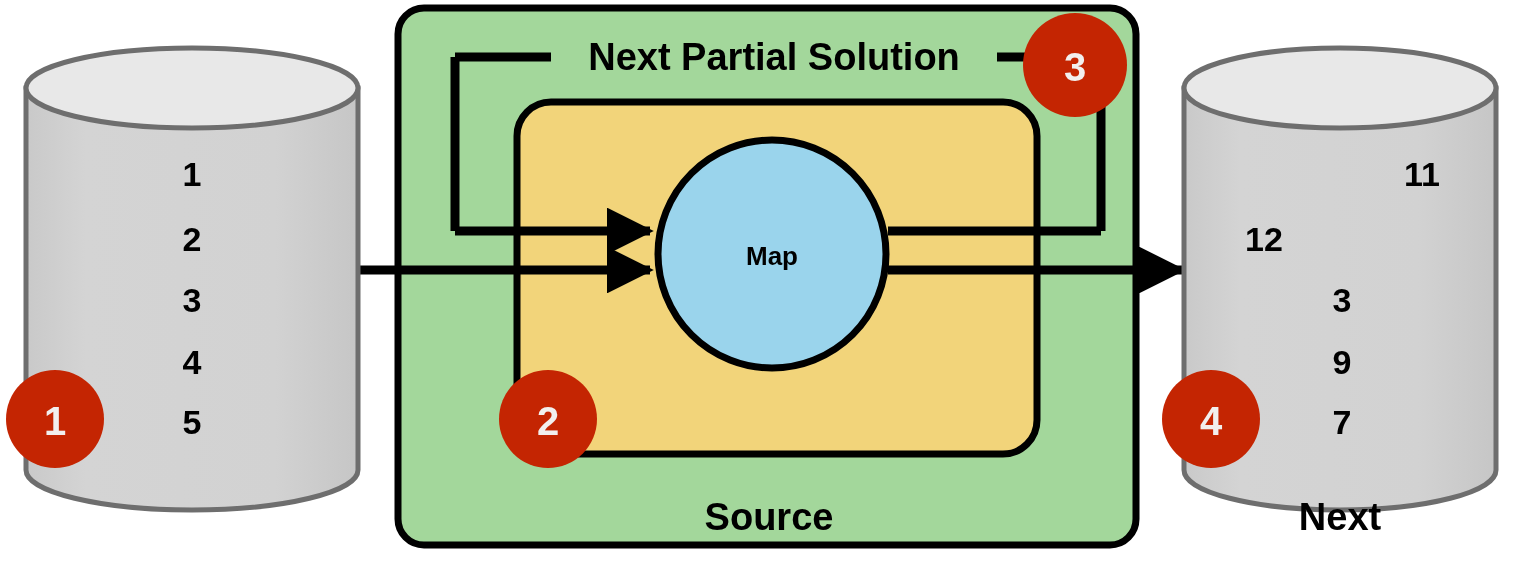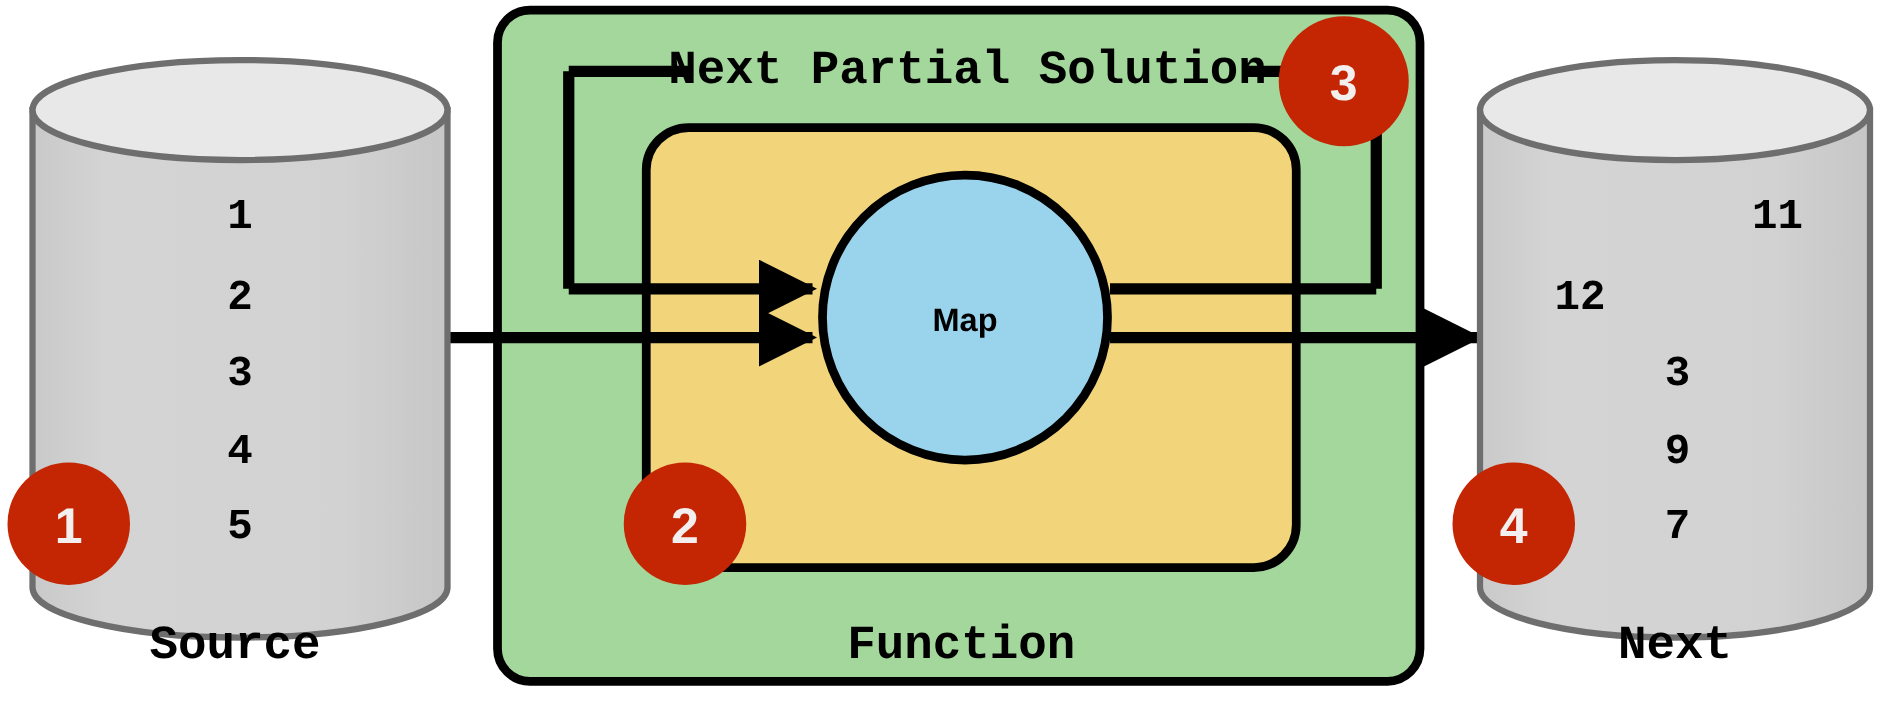--- a/index.html
+++ b/index.html
@@ -52,21 +52,20 @@
     font-family: "Liberation Sans", sans-serif;
     font-weight: bold;
     font-size: 40px;
     color: #f2efee;
     line-height: 1;
     user-select: none;
     text-align: center;
   }
   .center-x {
     transform: translateX(-50%);
-    font-family: Liberation Mono, monospace;
   }
   .center-xy {
     transform: translate(-50%, -50%);
   }
 </style>
 </head>
 <body>
 
 <div id="stage">
 
@@ -133,23 +132,22 @@
   <div class="lbl cyl-val center-x" style="left:192px; top:283px;">3</div>
   <div class="lbl cyl-val center-x" style="left:192px; top:345px;">4</div>
   <div class="lbl cyl-val center-x" style="left:192px; top:405px;">5</div>
 
   <div class="lbl cyl-val center-x" style="left:1422px; top:157px;">11</div>
   <div class="lbl cyl-val center-x" style="left:1264px; top:222px;">12</div>
   <div class="lbl cyl-val center-x" style="left:1342px; top:283px;">3</div>
   <div class="lbl cyl-val center-x" style="left:1342px; top:345px;">9</div>
   <div class="lbl cyl-val center-x" style="left:1342px; top:405px;">7</div>
 
-  <div class="lbl caption center-x" style="left:188px; top:498px;">Source</div>
   <div class="lbl caption center-x" style="left:1340px; top:498px;">Next</div>
-  <div class="lbl caption center-x" style="left:769px; top:498px;">Function</div>
+  <div class="lbl caption center-x" style="left:769px; top:498px;">Source</div>
 
 
   <div class="lbl inner-title center-x" style="left:774px; top:38px;">Next Partial Solution</div>
 
   <div class="lbl map-label center-xy" style="left:772px; top:256px;">Map</div>
 
   <div class="badge-num center-xy" style="left:55px; top:421px;">1</div>
   <div class="badge-num center-xy" style="left:548px; top:421px;">2</div>
   <div class="badge-num center-xy" style="left:1075px; top:67px;">3</div>
   <div class="badge-num center-xy" style="left:1211px; top:421px;">4</div>

